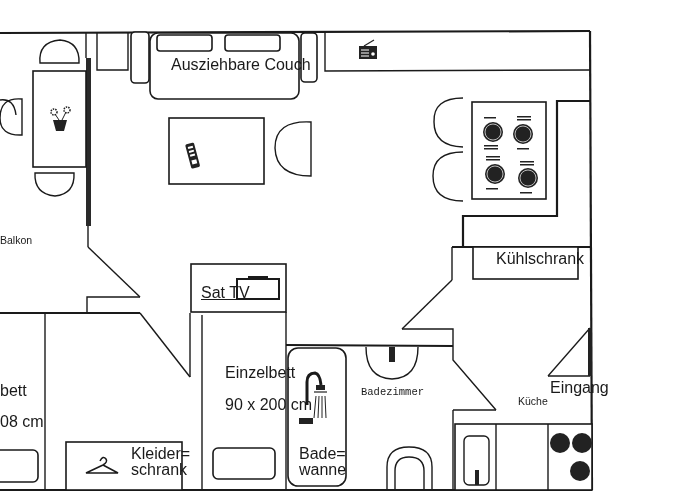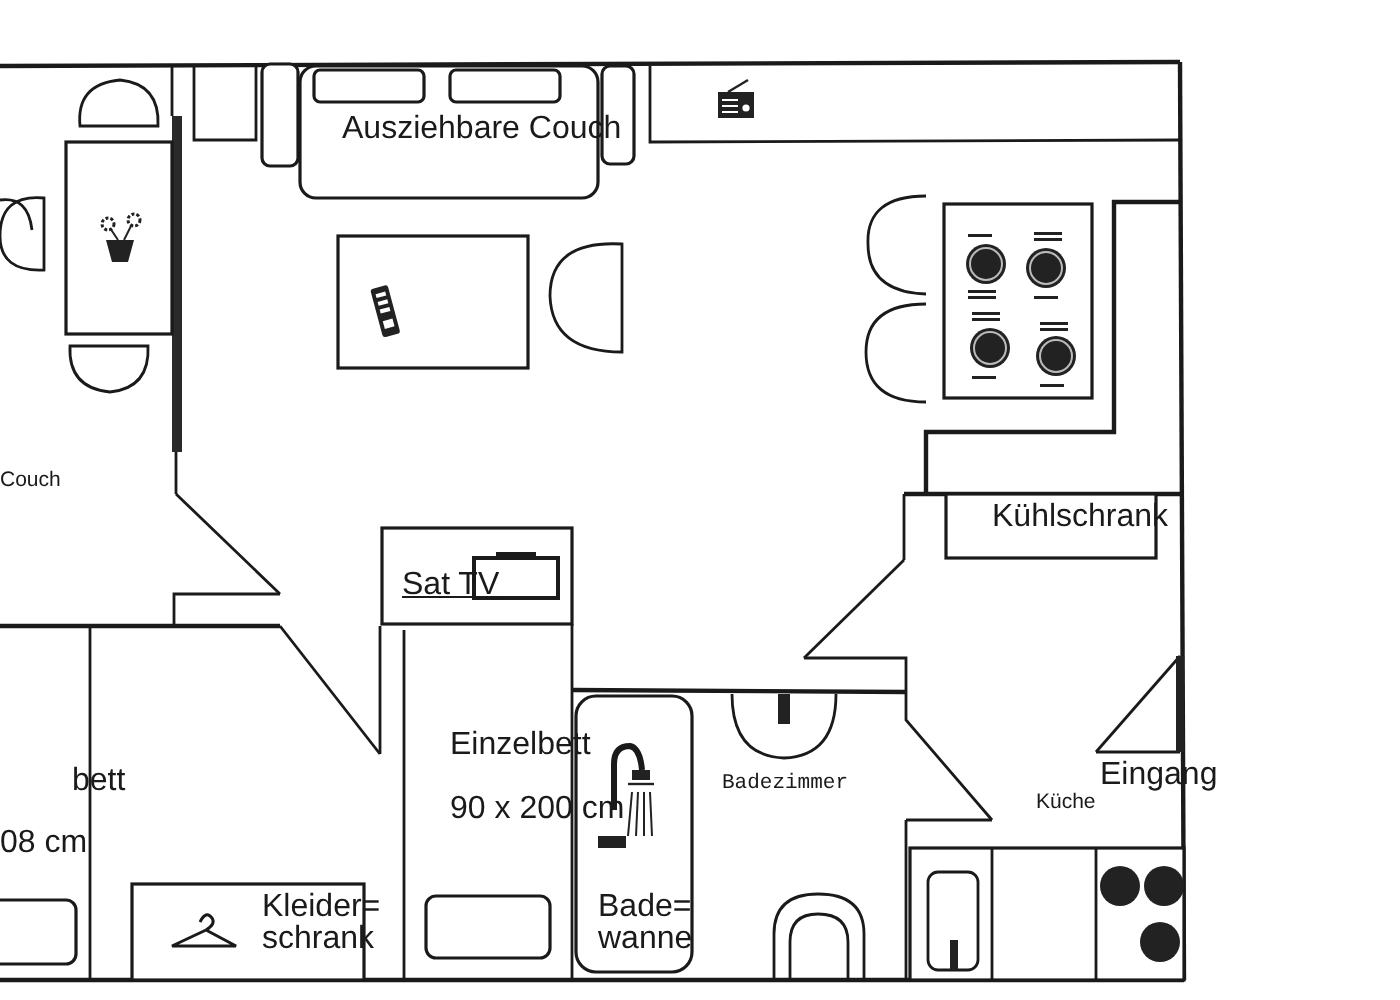--- a/index.html
+++ b/index.html
@@ -163,26 +163,26 @@
     <path d="M 366 347 Q 366 378 392 379 Q 418 378 418 347" fill="none" stroke="#1a1a1a" stroke-width="1.4"></path>
     <rect x="389" y="347" width="6" height="15" fill="#222"></rect>
   </g>
   <g>
     <path d="M 387 489 L 387 467 Q 387 447 409 447 Q 432 447 432 467 L 432 489" fill="none" stroke="#1a1a1a" stroke-width="1.4"></path>
     <path d="M 395 489 L 395 471 Q 395 457 409 457 Q 424 457 424 471 L 424 489" fill="none" stroke="#1a1a1a" stroke-width="1.4"></path>
   </g>
 </svg>
 
 <span class="lbl" style="left:171px; top:57px;">Ausziehbare Couch</span>
-<span class="lbl room" style="left:0px; top:235px;">Couch</span>
+<span class="lbl room" style="left:0px; top:235px;">Balkon</span>
 <span class="lbl" style="left:201px; top:285px;text-decoration:underline;">Sat TV</span>
 <span class="lbl" style="left:496px; top:251px;">Kühlschrank</span>
 <span class="lbl" style="left:225px; top:365px;">Einzelbett</span>
 <span class="lbl" style="left:225px; top:397px;text-align:center;">90 x 200 cm</span>
-<span class="lbl" style="left:12px; top:383px;padding-left:24px;">bett</span>
+<span class="lbl" style="left:0px; top:383px;">bett</span>
 <span class="lbl" style="left:0px; top:414px;">08 cm</span>
 <span class="lbl" style="left:131px; top:446px;">Kleider=</span>
 <span class="lbl" style="left:131px; top:462px;">schrank</span>
 <span class="lbl" style="left:299px; top:446px;">Bade=</span>
 <span class="lbl" style="left:299px; top:462px;">wanne</span>
 <span class="lbl room" style="left:361px; top:387px;font-family:Liberation Mono, monospace;">Badezimmer</span>
 <span class="lbl room" style="left:518px; top:396px;">Küche</span>
 <span class="lbl bold" style="left:550px; top:380px;">Eingang</span>
 
 </body></html>

